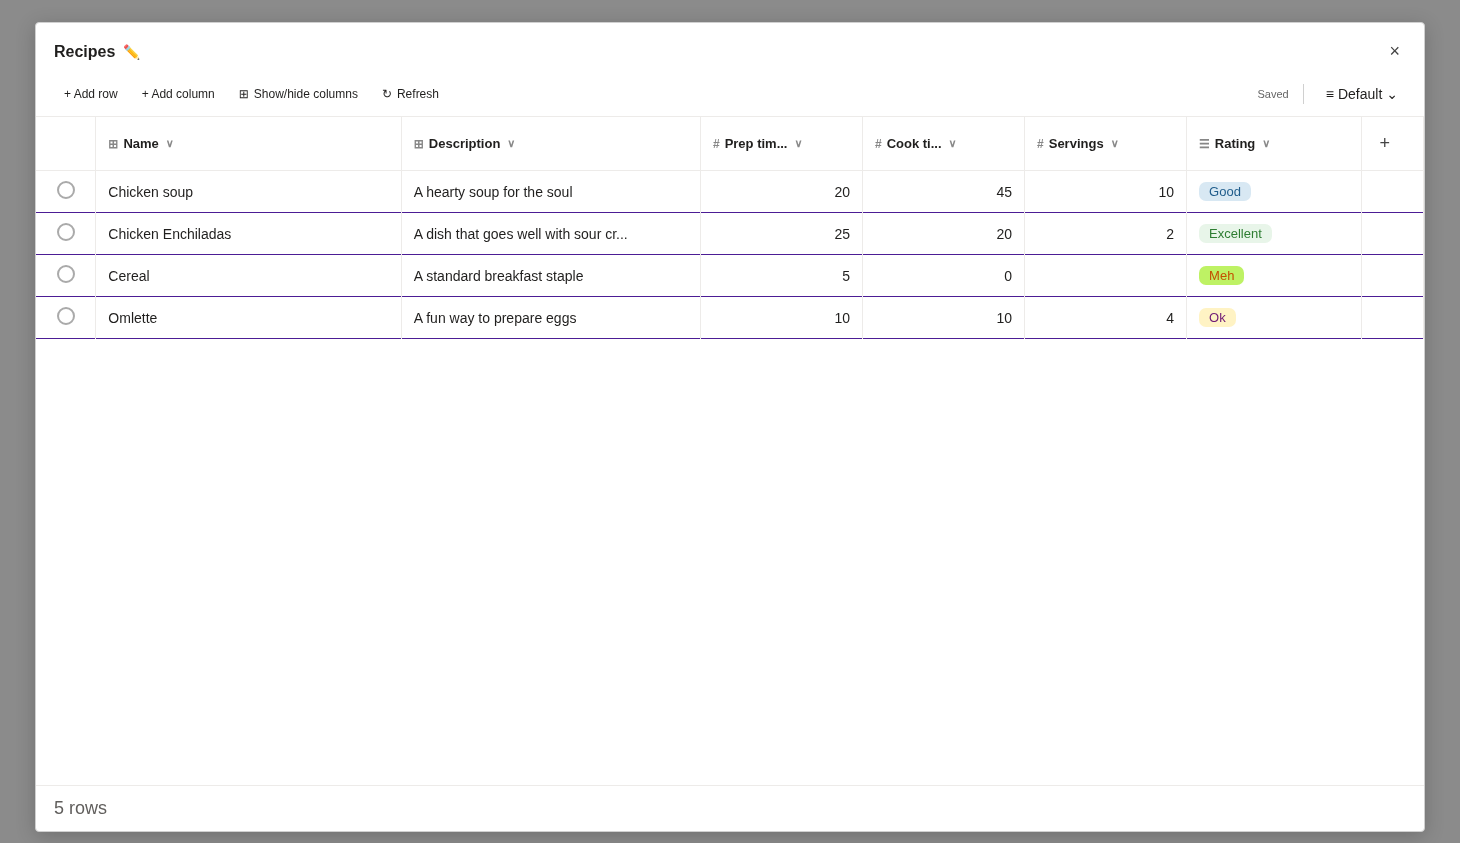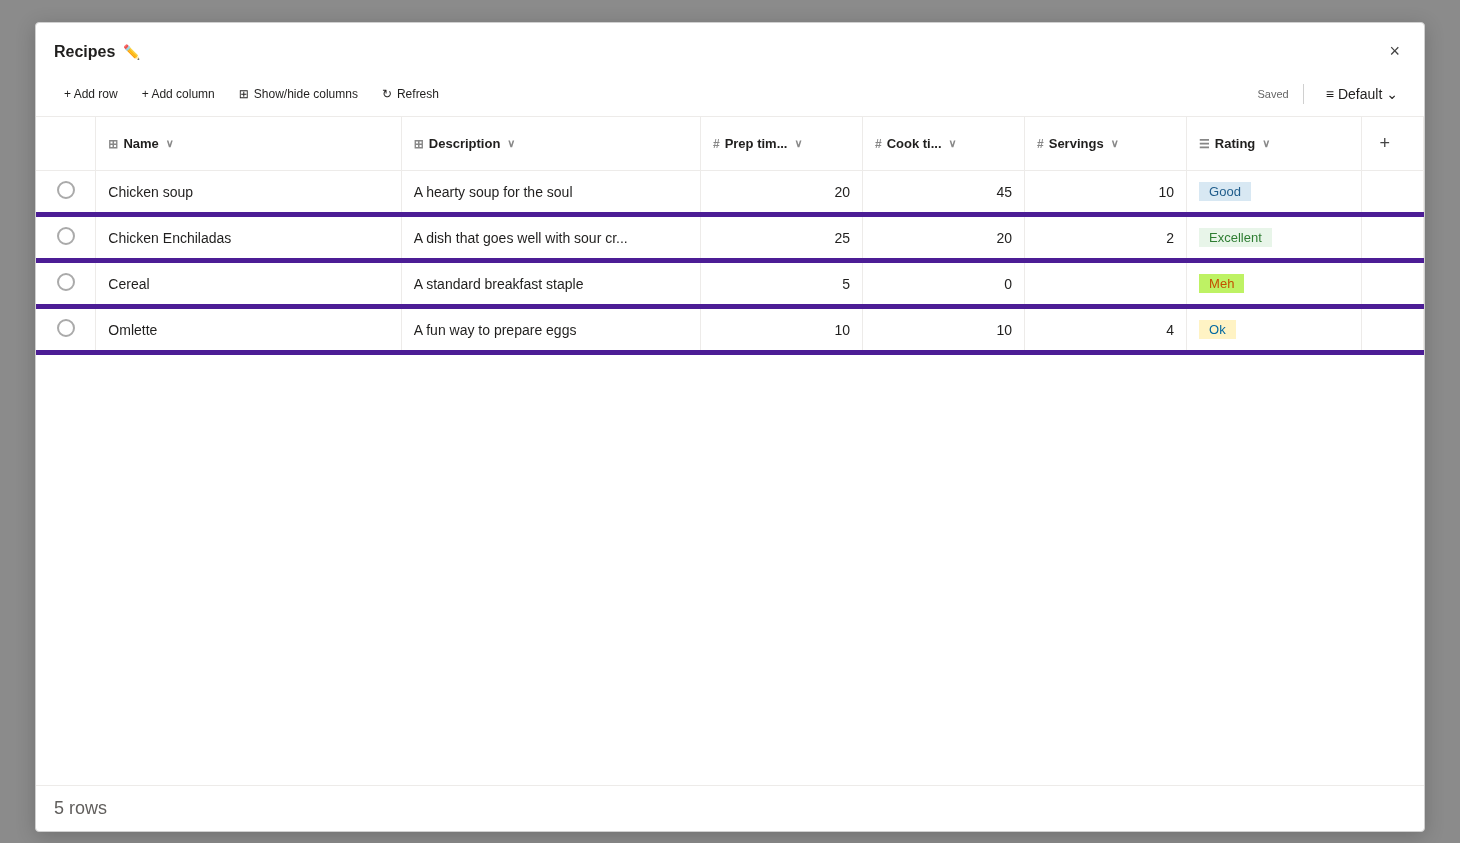--- a/index.html
+++ b/index.html
@@ -176,21 +176,21 @@
       opacity: 0.7;
     }
 
     .sort-icon {
       font-size: 11px;
       color: #888;
       margin-left: 2px;
     }
 
     tbody tr {
-      border-bottom: 5px solid #4c1d95;
+      border-bottom: 1px solid #4c1d95;
     }
 
     td {
       padding: 10px 12px;
       font-size: 14px;
       color: #201f1e;
       border-right: 1px solid #edebe9;
       vertical-align: middle;
       overflow: hidden;
       text-overflow: ellipsis;
@@ -212,28 +212,28 @@
       height: 18px;
       border-radius: 50%;
       border: 2px solid #aaa;
       display: inline-block;
       cursor: pointer;
     }
 
     .badge {
       display: inline-block;
       padding: 2px 10px;
-      border-radius: 0;
+      border-radius: 7px;
       font-size: 13px;
       font-weight: 500;
     }
     .badge-good { background: #d8e8f3; color: #1f5c8b; }
     .badge-excellent { background: #e8f5e9; color: #2e7d32; }
     .badge-meh { background: #bef264; color: #c45000; }
-    .badge-ok { background: #fff3c4; color: #0369a1; }
+    .badge-ok { background: #fff3c4; color: #701a75; }
 
     .add-col-btn {
       background: none;
       border: none;
       cursor: pointer;
       font-size: 18px;
       color: #444;
       padding: 6px;
       border-radius: 3px;
     }

